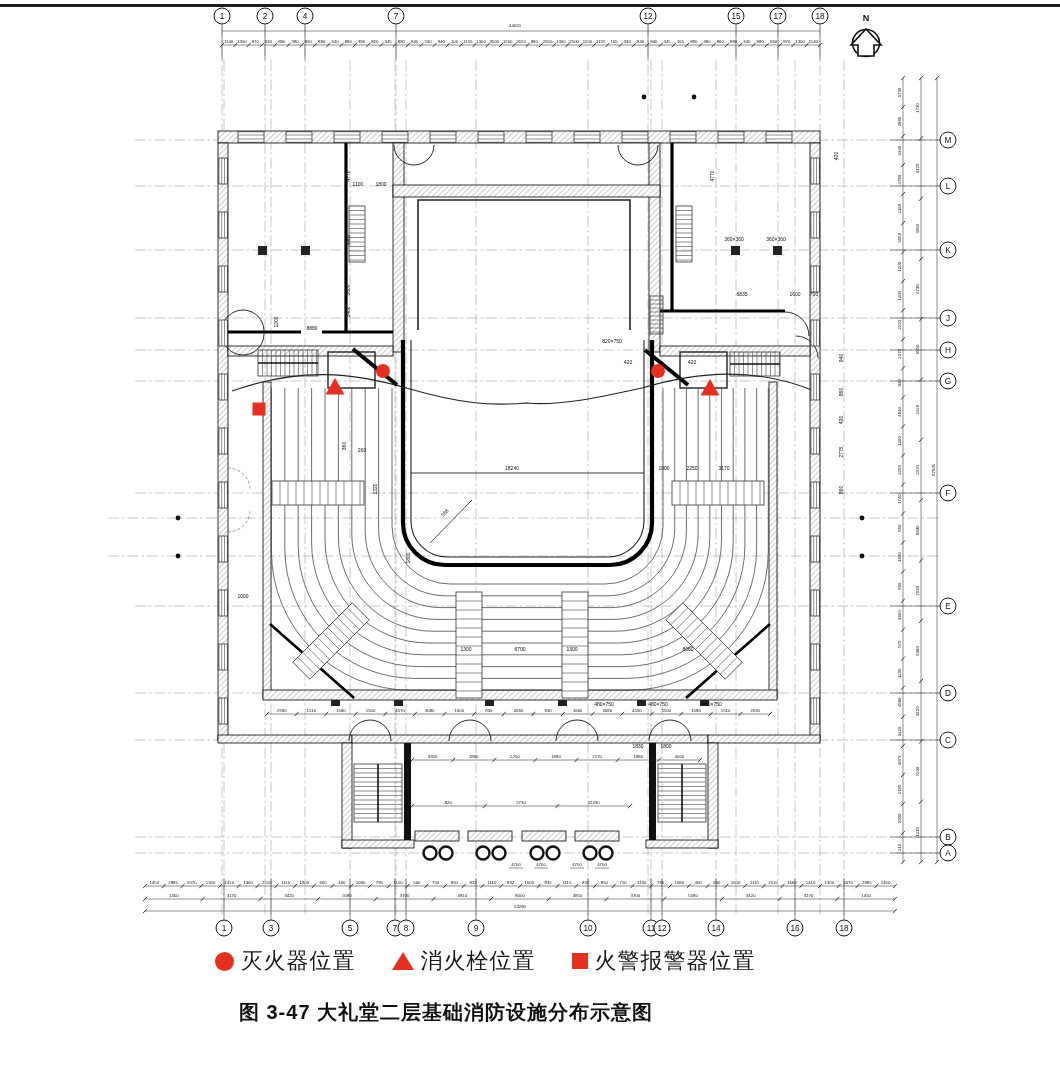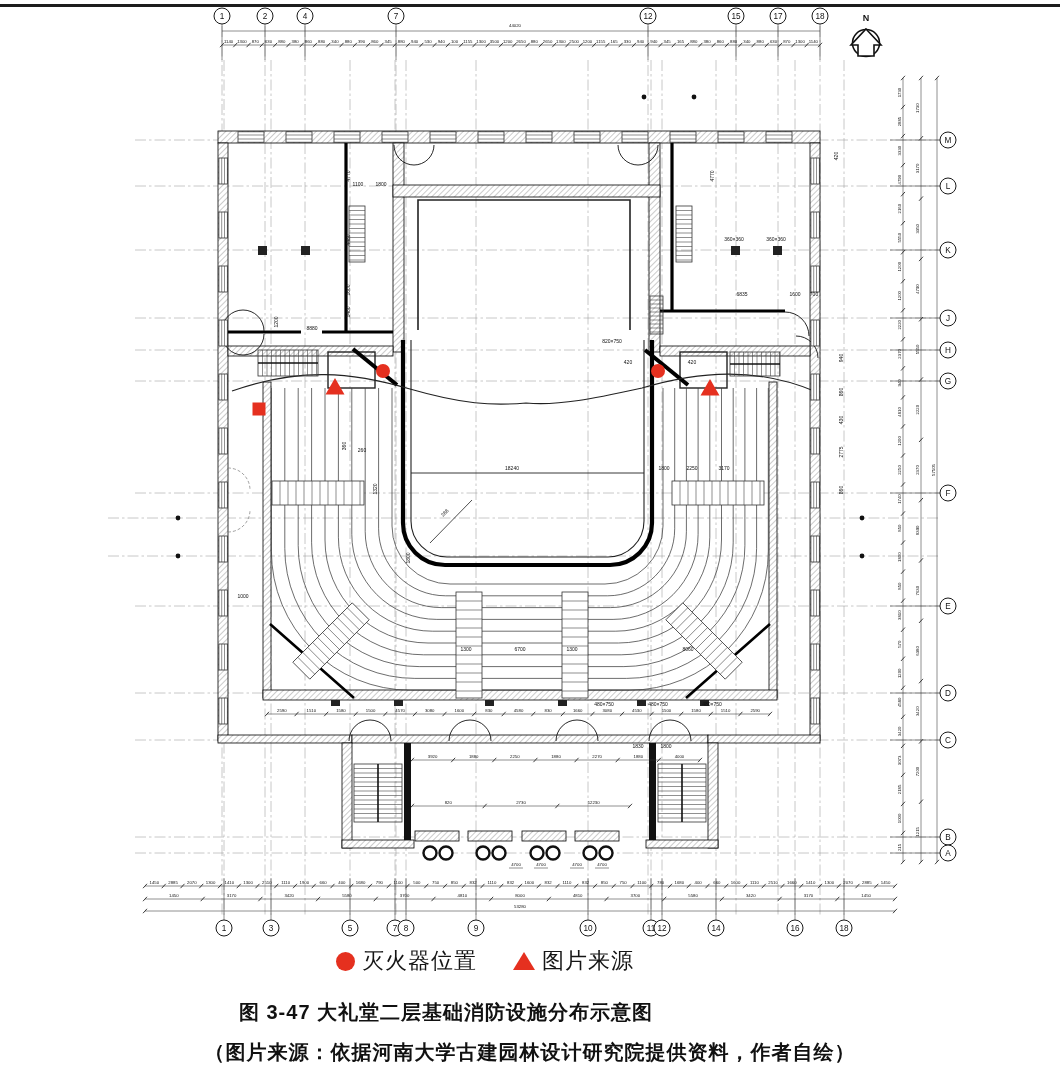--- a/index.html
+++ b/index.html
@@ -996,19 +996,22 @@
     </g>
   </svg>
 
   <div id="legend">
       <div class="leg-item">
         <span class="sym-circle" style="background: rgb(229, 48, 31);"></span>
         <span class="leg-label">灭火器位置</span>
       </div>
       <div class="leg-item">
         <span class="sym-triangle" style="border-bottom: 18px solid rgb(229, 48, 31);"></span>
-        <span class="leg-label">图片来源</span>
+        <span class="leg-label">消火栓位置</span>
+      </div>
+      <div class="leg-item">
+        <span class="sym-square" style="background: rgb(229, 48, 31);"></span>
+        <span class="leg-label">火警报警器位置</span>
       </div>
     </div>
 
   <div id="caption">图 3-47 大礼堂二层基础消防设施分布示意图</div>
-  <div id="source">（图片来源：依据河南大学古建园林设计研究院提供资料，作者自绘）</div>
 </div>
 
 </body></html>

